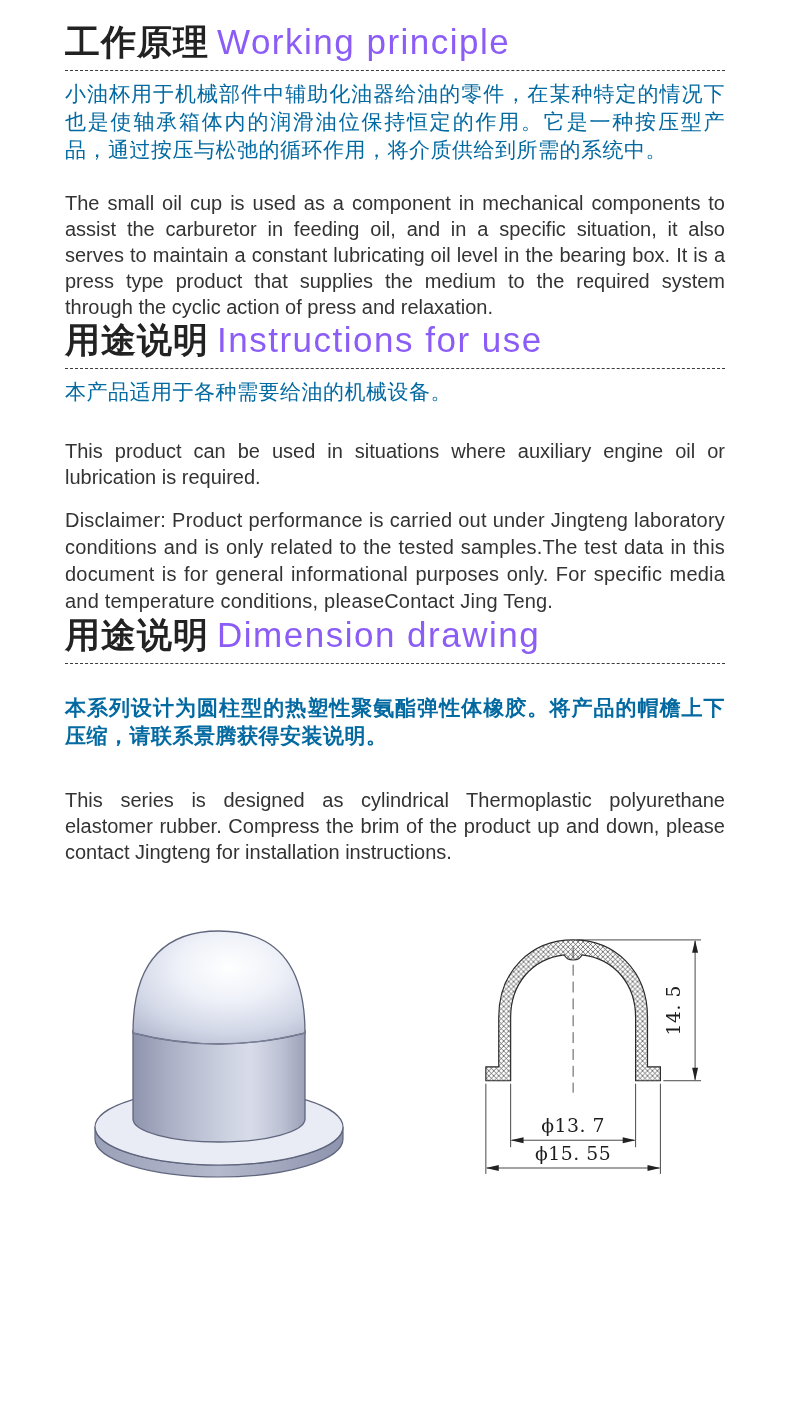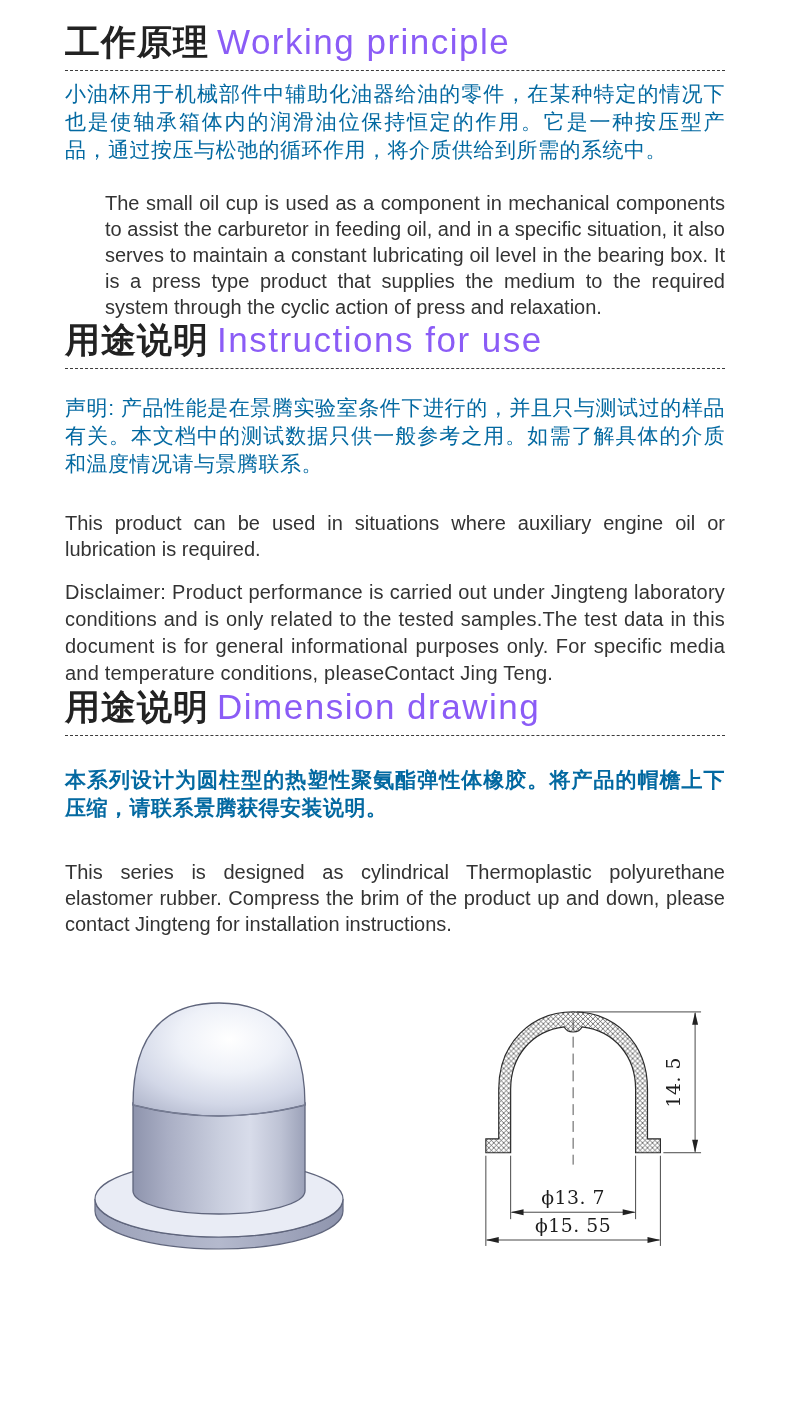--- a/index.html
+++ b/index.html
@@ -39,21 +39,21 @@
   .p-en {
     font-size: 20px;
     line-height: 26px;
     text-align: justify;
     color: #333333;
   }
   .p-en.disc { line-height: 27px; letter-spacing: 0.2px; }
   .mt-sec2 { margin-top: 28px; }
   .mt-sec3 { margin-top: 44px; }
   .m-cn1 { margin-top: 9px; }
-  .m-en1 { margin-top: 26px; margin-left: 40px; }
+  .m-en1 { margin-top: 26px; }
   .m-cn2 { margin-top: 9px; }
   .m-cndisc { margin-top: 25px; }
   .m-en2 { margin-top: 32px; }
   .m-endisc { margin-top: 17px; }
   .m-cn3 { margin-top: 30px; font-weight: bold; }
   .m-en3 { margin-top: 37px; }
   .figures {
     margin-top: 56px;
     display: flex;
     justify-content: space-between;
@@ -76,21 +76,21 @@
 
   <h2 class="section-heading">
     <span class="zh">工作原理</span><span class="en">Working principle</span>
   </h2>
   <p class="p-zh m-cn1">小油杯用于机械部件中辅助化油器给油的零件，在某种特定的情况下也是使轴承箱体内的润滑油位保持恒定的作用。它是一种按压型产品，通过按压与松弛的循环作用，将介质供给到所需的系统中。</p>
   <p class="p-en m-en1">The small oil cup is used as a component in mechanical components to assist the carburetor in feeding oil, and in a specific situation, it also serves to maintain a constant lubricating oil level in the bearing box. It is a press type product that supplies the medium to the required system through the cyclic action of press and relaxation.</p>
 
   <h2 class="section-heading mt-sec2">
     <span class="zh">用途说明</span><span class="en">Instructions for use</span>
   </h2>
-  <p class="p-zh m-cndisc">声明: 产品性能是在景腾实验室条件下进行的，并且只与测试过的样品有关。本文档中的测试数据只供一般参考之用。如需了解具体的介质和温度情况请与景腾联系。</p>
+  <p class="p-zh m-cn2">本产品适用于各种需要给油的机械设备。</p>
   <p class="p-en m-en2">This product can be used in situations where auxiliary engine oil or lubrication is required.</p>
   <p class="p-en disc m-endisc">Disclaimer: Product performance is carried out under Jingteng laboratory conditions and is only related to the tested samples.The test data in this document is for general informational purposes only. For specific media and temperature conditions, pleaseContact Jing Teng.</p>
 
   <h2 class="section-heading mt-sec3">
     <span class="zh">用途说明</span><span class="en">Dimension drawing</span>
   </h2>
   <p class="p-zh m-cn3">本系列设计为圆柱型的热塑性聚氨酯弹性体橡胶。将产品的帽檐上下压缩，请联系景腾获得安装说明。</p>
   <p class="p-en m-en3">This series is designed as cylindrical Thermoplastic polyurethane elastomer rubber. Compress the brim of the product up and down, please contact Jingteng for installation instructions.</p>
 
   <div class="figures">

